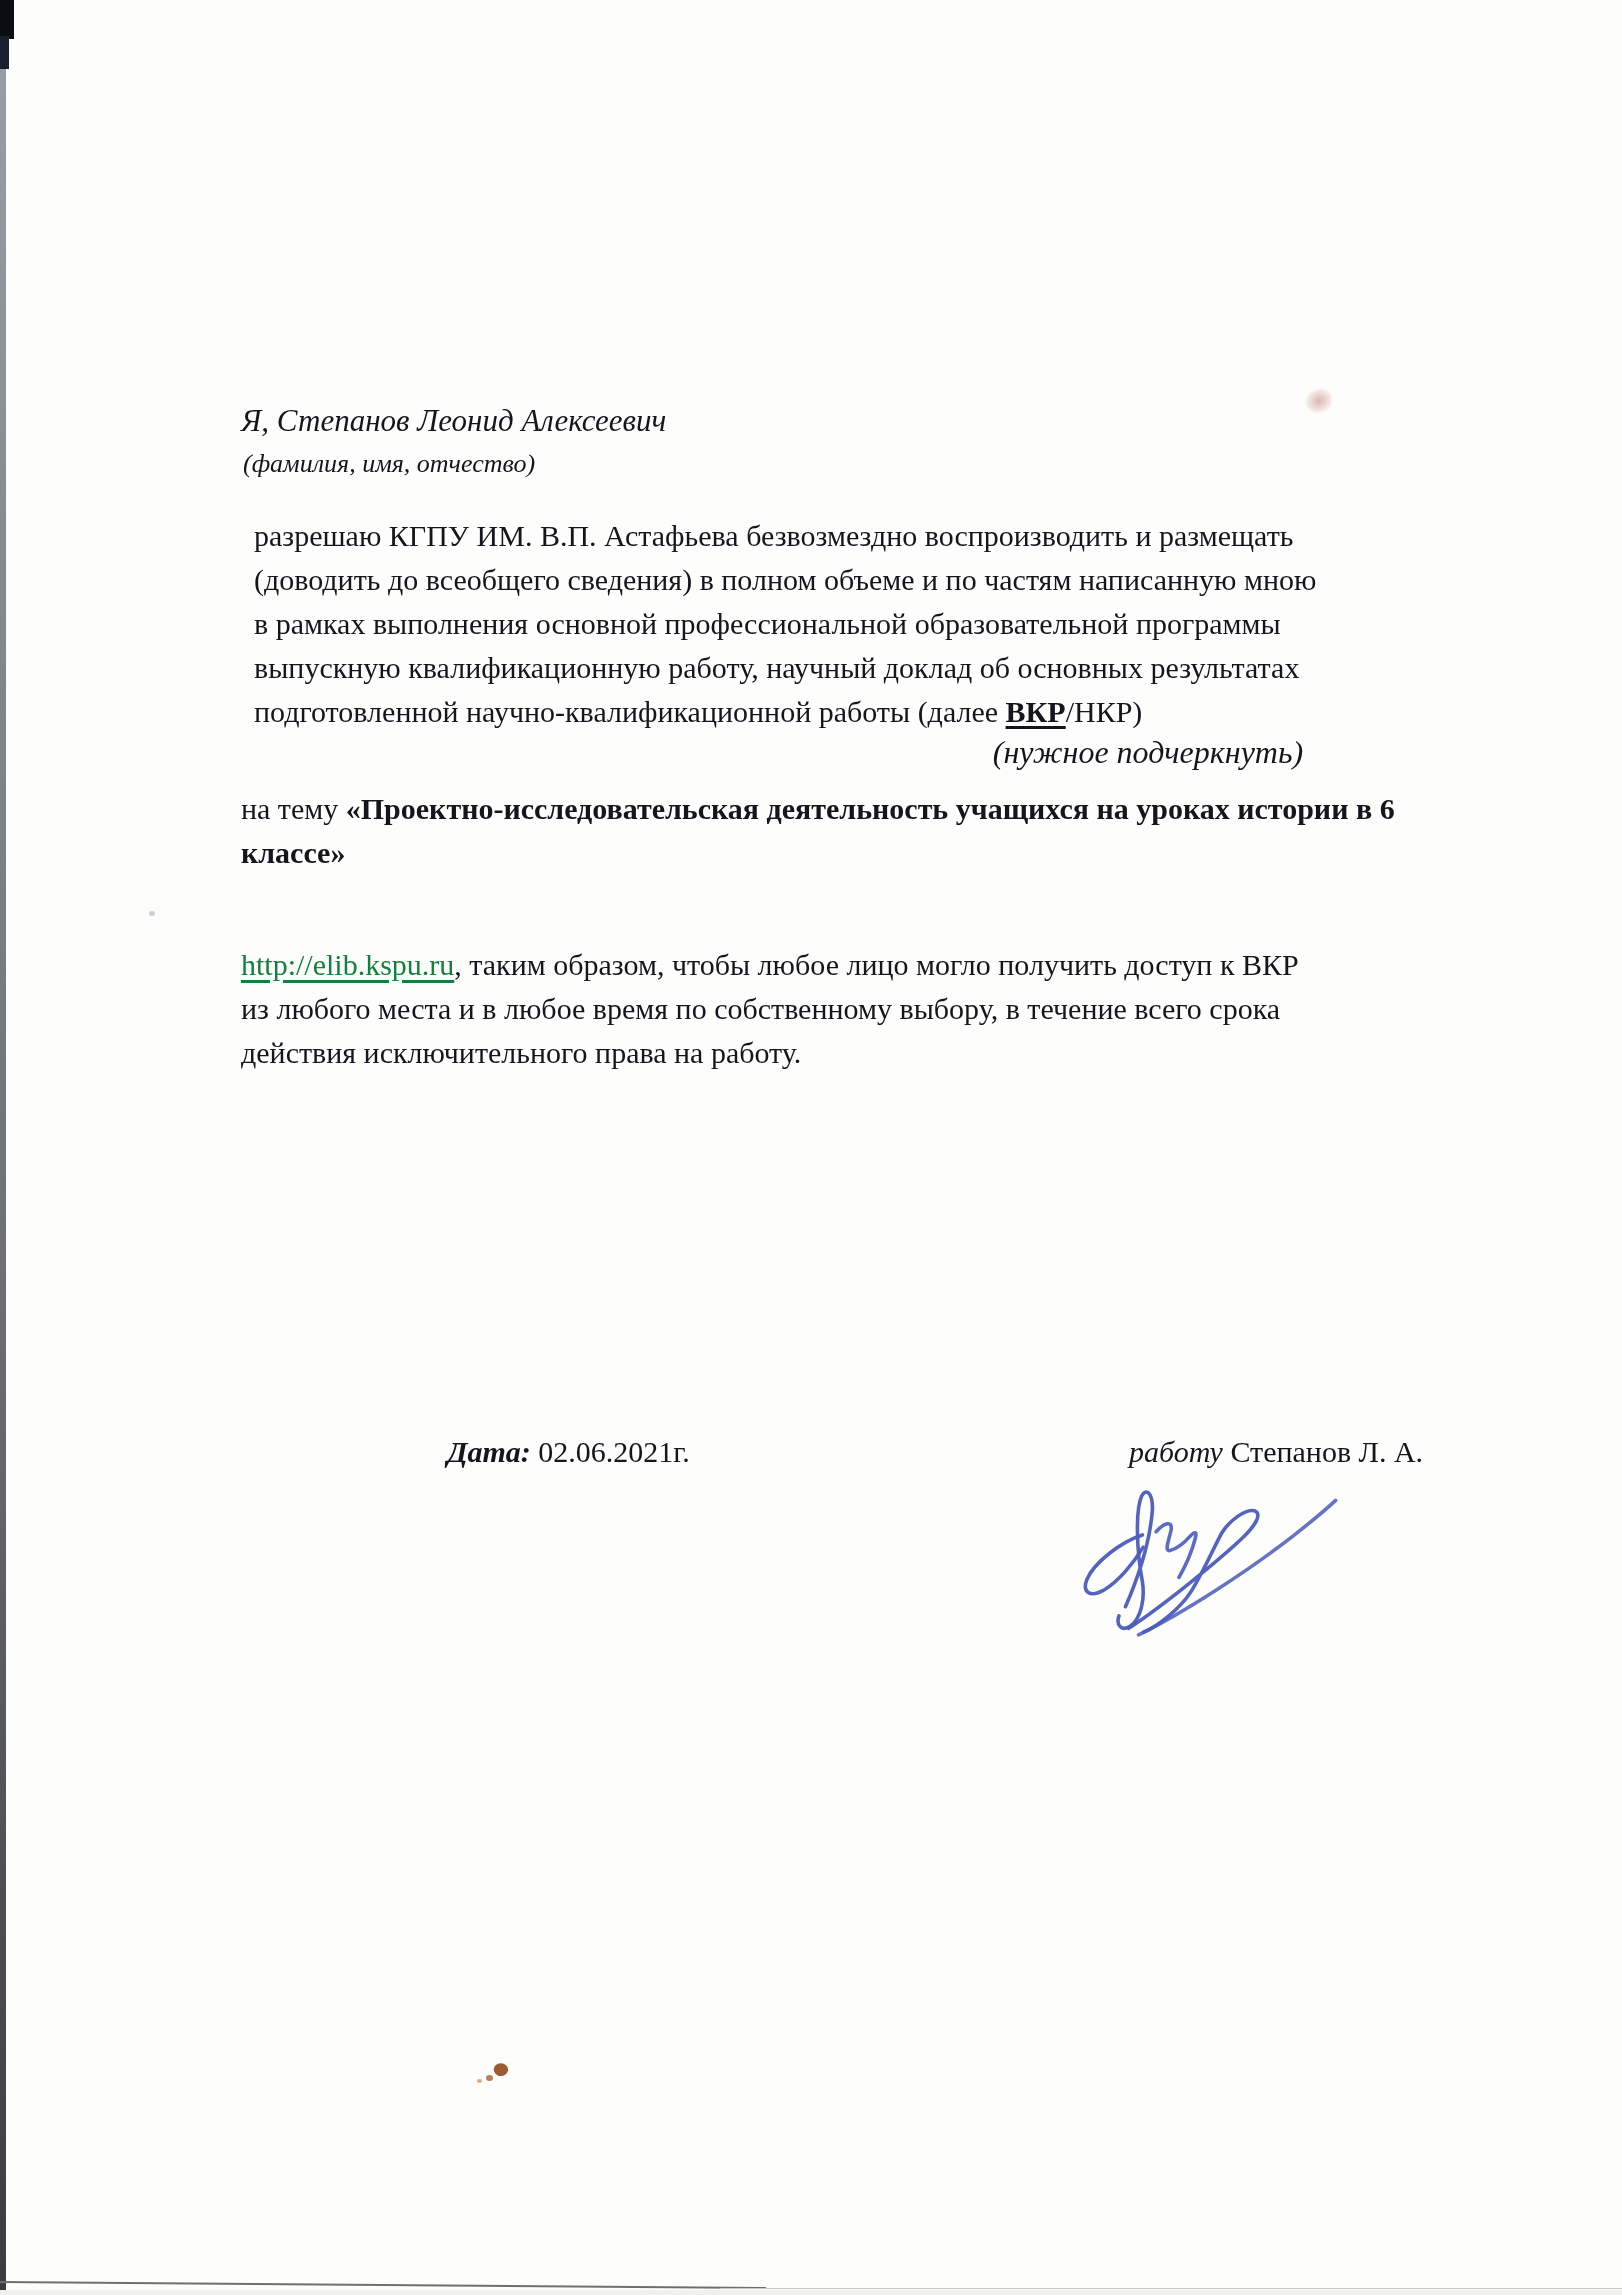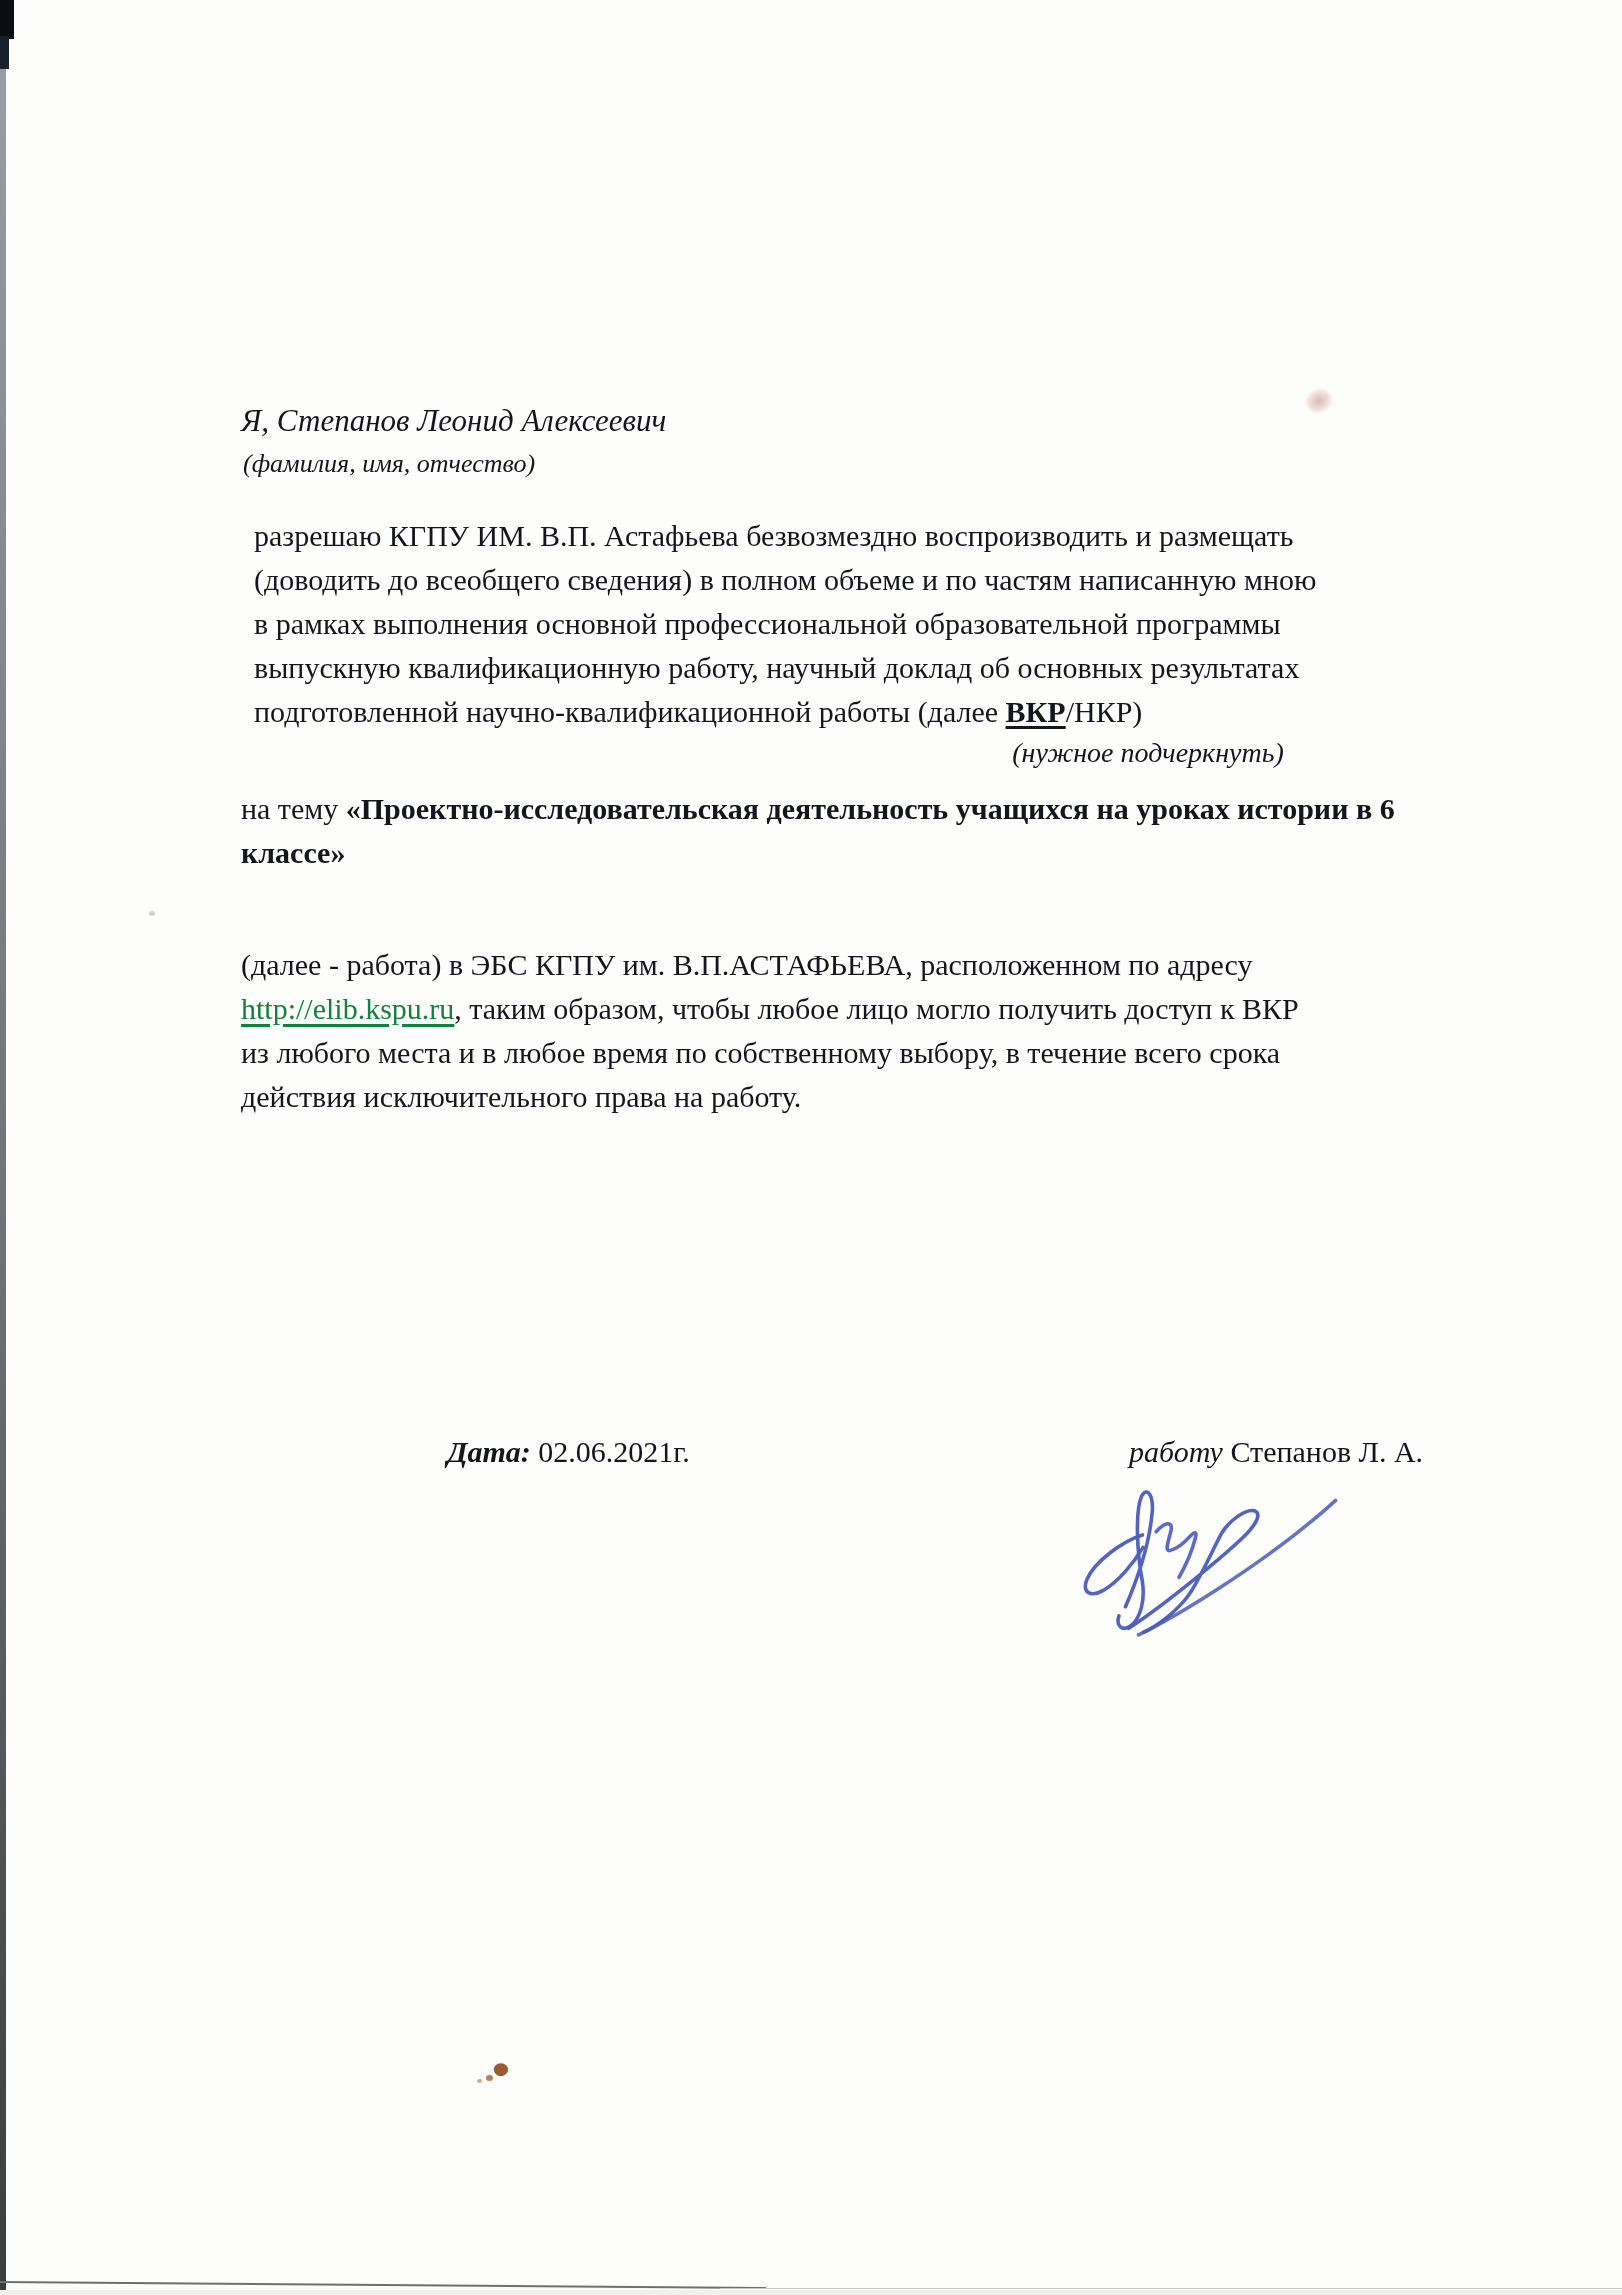--- a/index.html
+++ b/index.html
@@ -34,21 +34,21 @@
     position:absolute;left:241px;top:200px;width:1251px;
     text-align:center;font-weight:bold;font-size:30px;line-height:45px;
     white-space:pre;letter-spacing:0.1px;
   }
   .declarant-name{position:absolute;left:241px;top:402px;font-style:italic;font-size:31px;line-height:37px;white-space:pre;}
   .fio-hint{position:absolute;left:243px;top:448px;font-style:italic;font-size:26px;line-height:31px;white-space:pre;}
   .para{position:absolute;left:241px;font-size:30px;line-height:44px;white-space:pre;}
   .para-permission{top:514px;margin-left:13px;}
   .vkr-underline{text-decoration:underline;text-underline-offset:3.9px;font-weight:bold;}
   .underline-hint{position:absolute;left:978px;top:737px;width:340px;text-align:center;
-    font-style:italic;font-size:28px;line-height:31px;white-space:pre;}
+    font-style:italic;font-size:32px;line-height:31px;white-space:pre;}
   .para-topic{top:787px;line-height:44px;}
   .topic-bold{font-weight:bold;}
   .para-placement{top:943px;}
   .doc-link{text-decoration:underline;text-underline-offset:4.6px;}
   .para-confirm{top:1145px;text-indent:98px;}
   .footer-date{position:absolute;left:447px;top:1434px;font-size:30px;line-height:35px;white-space:pre;}
   .footer-sign{position:absolute;left:1129px;top:1434px;font-size:30px;line-height:35px;white-space:pre;}
   .label-italic{font-style:italic;}
   .label-bold-italic{font-style:italic;font-weight:bold;}
   .signature-svg{position:absolute;left:1065px;top:1471px;width:288px;height:171px;}
@@ -78,22 +78,21 @@
 (доводить до всеобщего сведения) в полном объеме и по частям написанную мною
 в рамках выполнения основной профессиональной образовательной программы
 выпускную квалификационную работу, научный доклад об основных результатах
 подготовленной научно-квалификационной работы (далее </span><span class="vkr-underline">ВКР</span><span>/НКР)</span></div>
 
   <div class="underline-hint">(нужное подчеркнуть)</div>
 
   <div class="para para-topic"><span>на тему </span><span class="topic-bold">«Проектно-исследовательская деятельность учащихся на уроках истории в 6
 классе»</span></div>
 
-  <div class="para para-placement"><span>(далее - работа) в ЭБС КГПУ им. В.П.АСТАФЬЕВА, расположенном по адресу
-</span><a class="doc-link" style="color:#15803d;" href="#">http://elib.kspu.ru</a><span>, таким образом, чтобы любое лицо могло получить доступ к ВКР
+  <div class="para para-placement"><a class="doc-link" style="color:#15803d;" href="#">http://elib.kspu.ru</a><span>, таким образом, чтобы любое лицо могло получить доступ к ВКР
 из любого места и в любое время по собственному выбору, в течение всего срока
 действия исключительного права на работу.</span></div>
 
 
   <div class="footer-date"><span class="label-bold-italic">Дата:</span><span> 02.06.2021г.</span></div>
 
   <div class="footer-sign"><span class="label-italic">работу</span><span> Степанов Л. А.</span></div>
 
   <svg class="signature-svg" viewBox="0 0 440 262">
     <g fill="none" stroke="#4a5bbd" stroke-width="5.5" stroke-linecap="round" stroke-linejoin="round">

